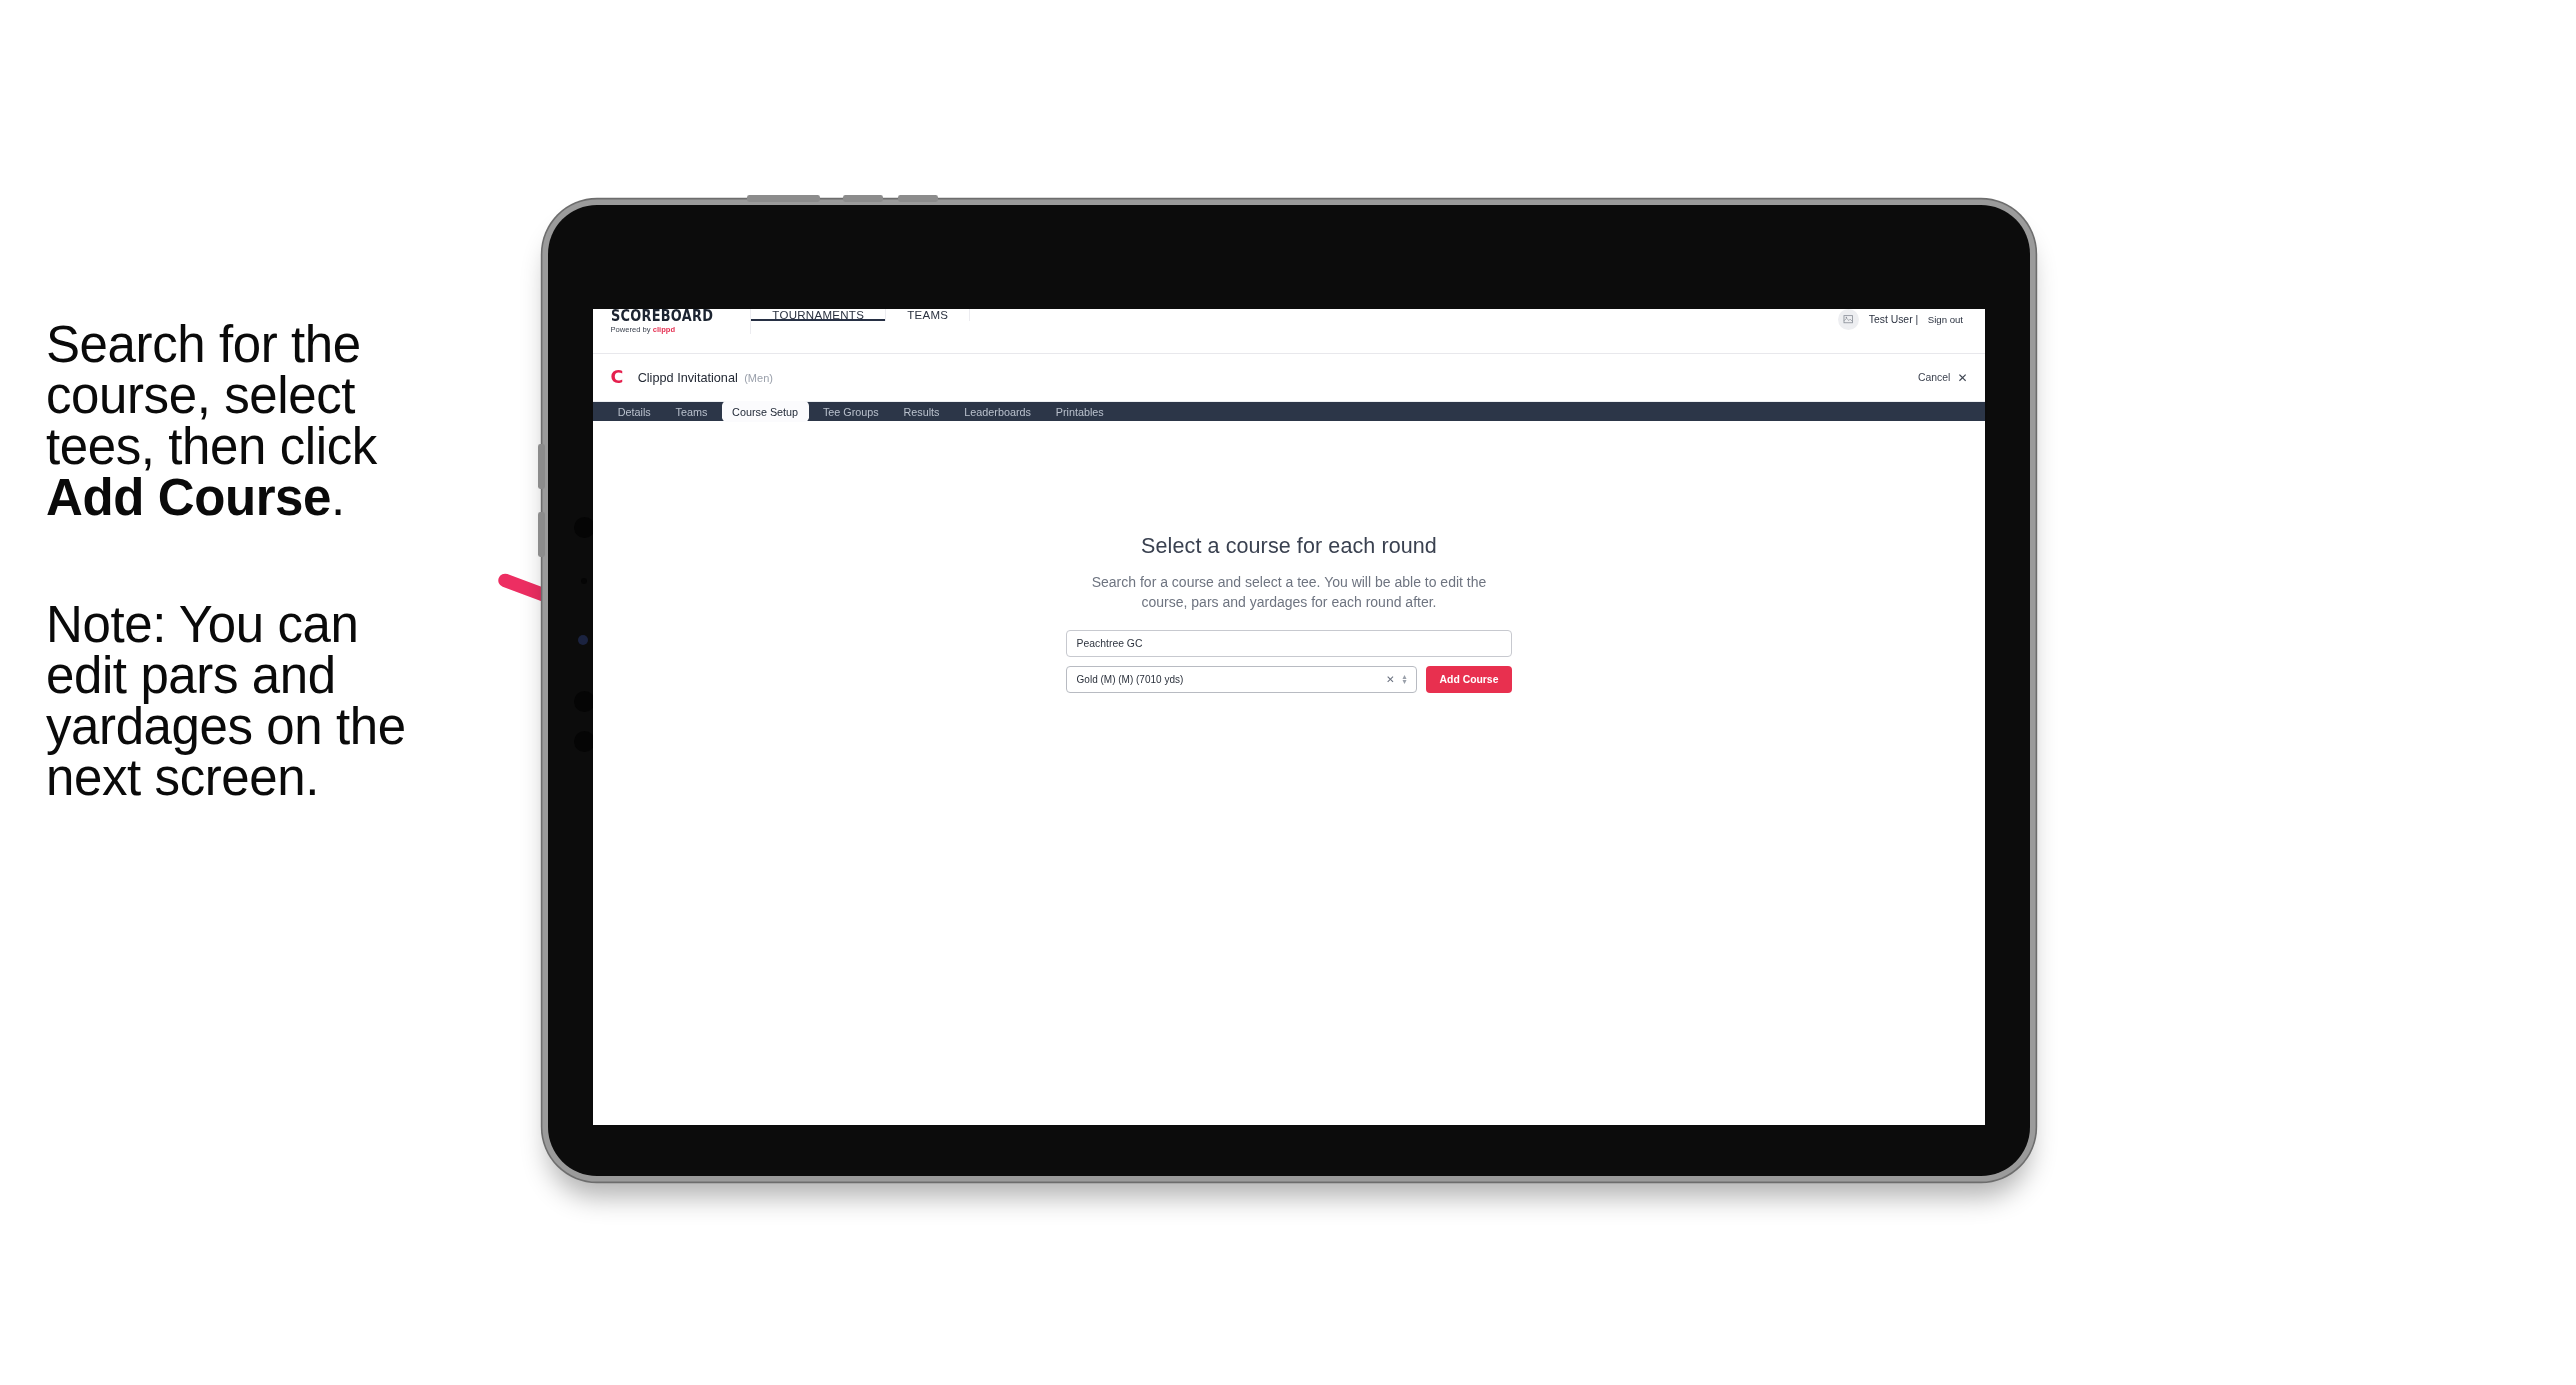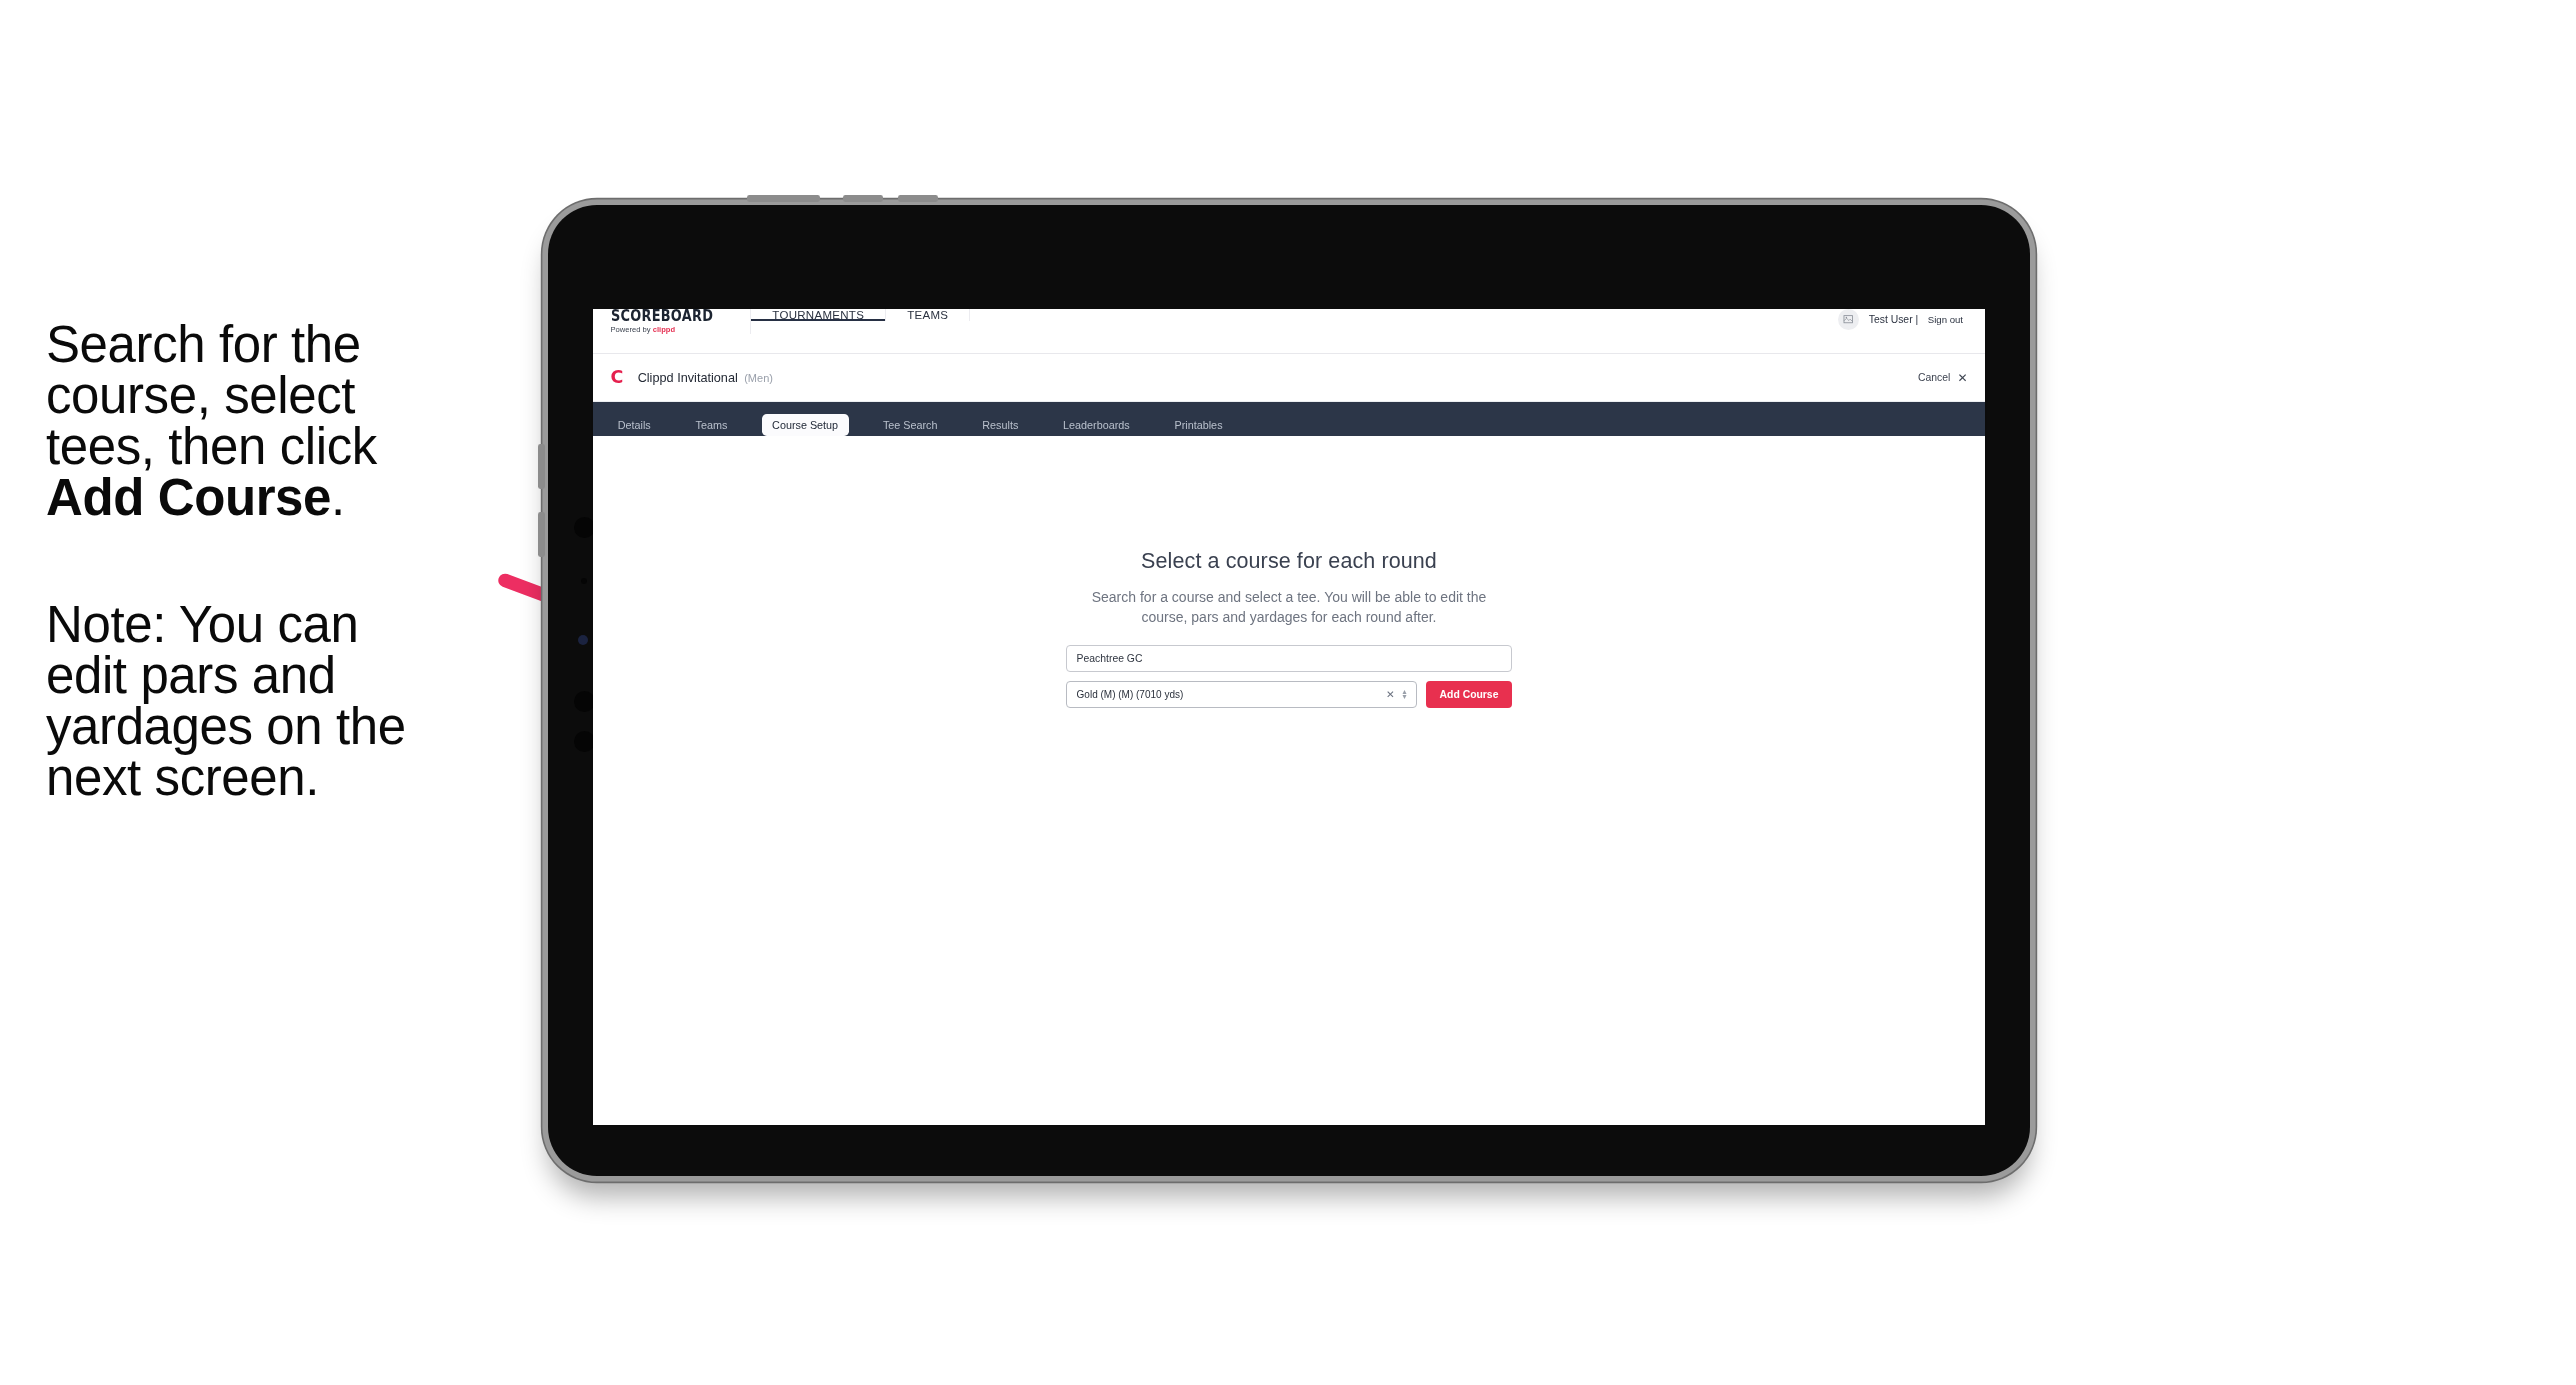--- a/index.html
+++ b/index.html
@@ -117,24 +117,23 @@
     margin-right: 14.3px;
   }
   .tname { font-size:12.7px; color:#242a35; }
   .tgender { font-size:11px; color:#9aa0ab; margin-left:6.4px; }
   .titlerow-spacer { flex:1; }
   .cancel { display:flex; align-items:center; gap:7.2px; font-size:10.4px; color:#3d4350; cursor:pointer; }
   .xglyph { font-size: 12px; line-height:1; }
 
   
   .subtabs {
-    display:flex; align-items:flex-end;
-    height: 34px; background:#2c3648;
+    display:flex; align-items:center;
+    height: 19px; background:#2c3648;
     padding: 0 14.3px;
-    gap: 20px;
   }
   .subtab {
     font-size: 10.8px; color:#b9c0cc;
     padding: 4.8px 10.4px; margin-right: 4px; border-radius: 4.8px;
     cursor:pointer; white-space:nowrap;
   }
   .subtab.active { background:#fbfbfd; color:#222a38; font-weight:400; }
 
   
   .content {
@@ -248,21 +247,21 @@
         <div class="cancel">
           <span>Cancel</span>
           <span class="xglyph">✕</span>
         </div>
       </div>
 
       <div class="subtabs">
         <div class="subtab">Details</div>
         <div class="subtab">Teams</div>
         <div class="subtab active">Course Setup</div>
-        <div class="subtab">Tee Search</div>
+        <div class="subtab">Tee Groups</div>
         <div class="subtab">Results</div>
         <div class="subtab">Leaderboards</div>
         <div class="subtab">Printables</div>
       </div>
 
       <div class="content">
         <div class="picker">
           <div class="picker-title">Select a course for each round</div>
           <div class="picker-sub">Search for a course and select a tee. You will be able to edit the course, pars and yardages for each round after.</div>
 

